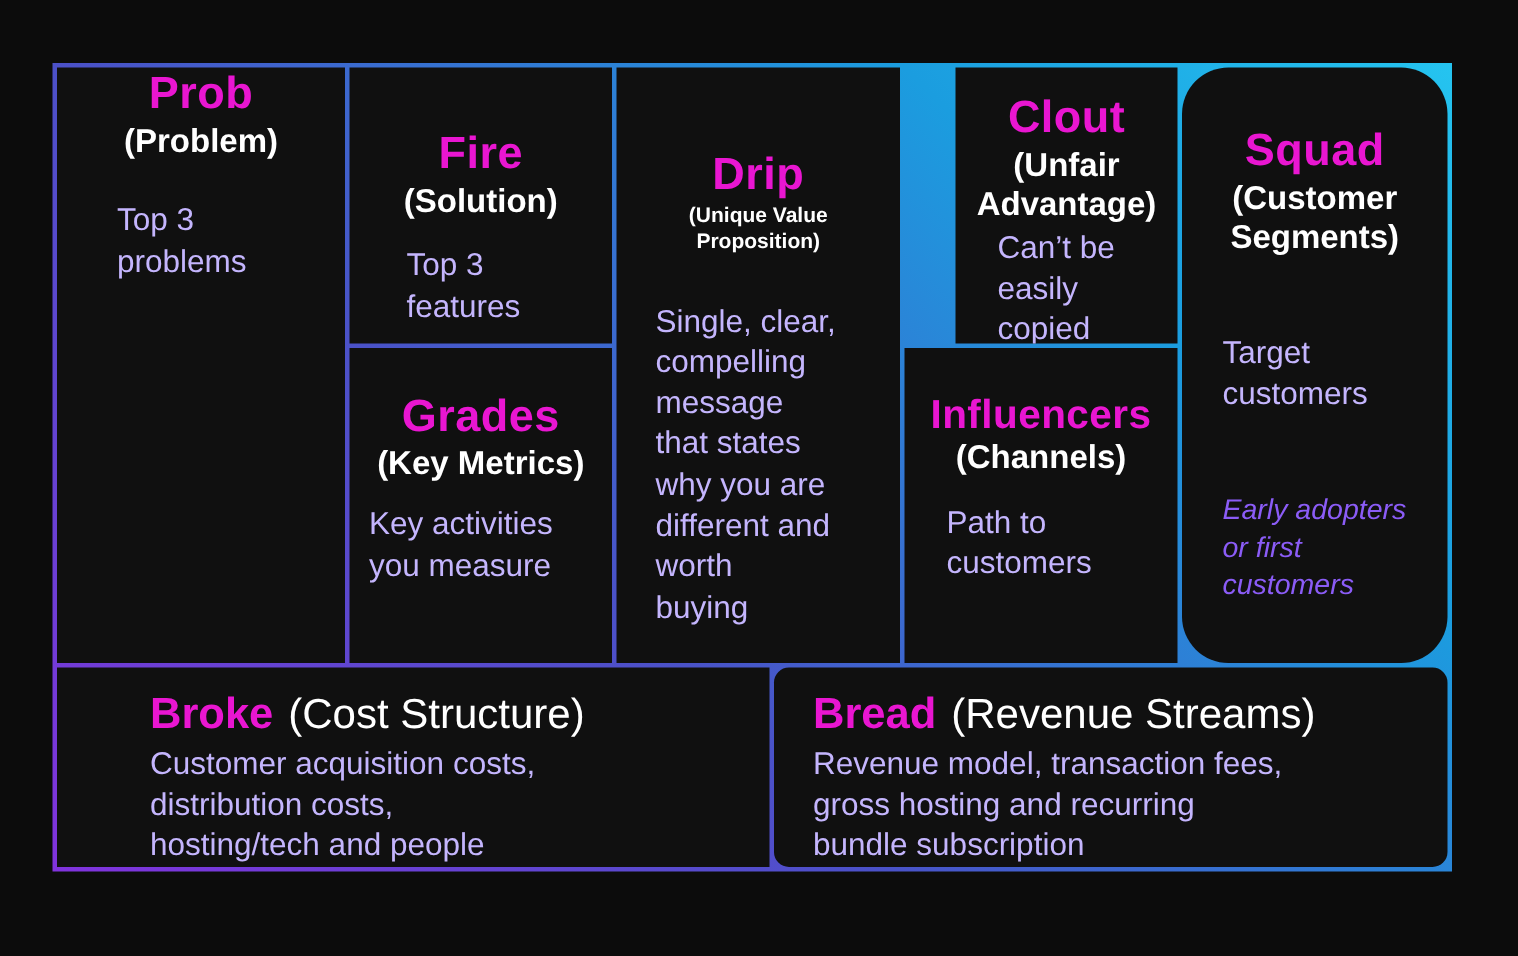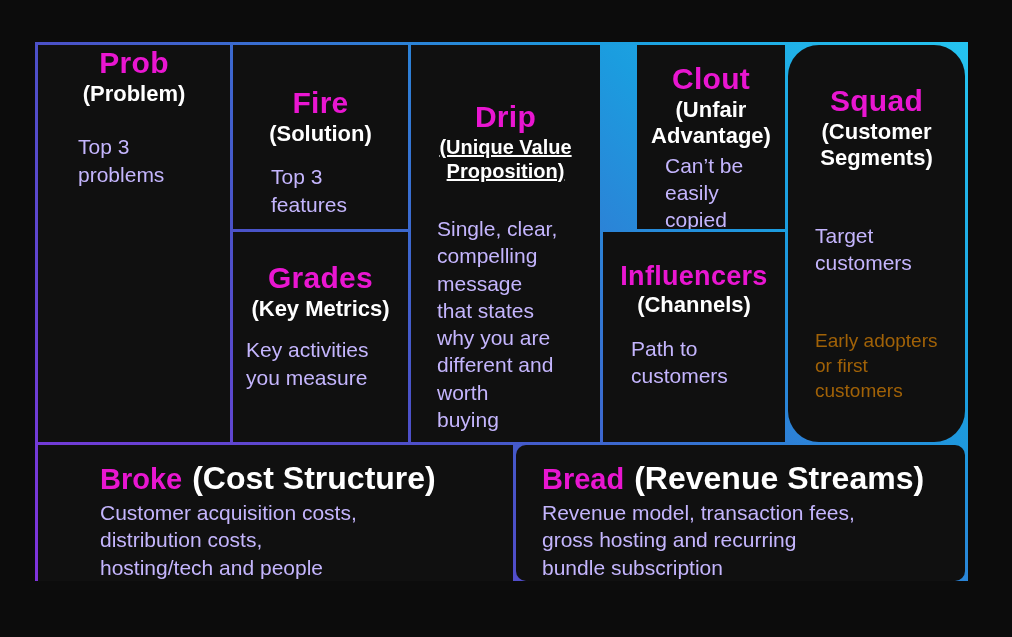--- a/index.html
+++ b/index.html
@@ -40,43 +40,43 @@
   .cell-squad{grid-column:5;grid-row:1/3;padding-top:38px;border-radius:31px;}
 
   .title{
     margin:0;text-align:center;color:var(--magenta);
     font-size:30px;font-weight:800;letter-spacing:.3px;line-height:1.2;
   }
   .sub{
     margin:0;text-align:center;color:#ffffff;
     font-size:22px;font-weight:700;line-height:1.2;white-space:pre-line;
   }
-  .cell-drip .sub{font-size:20px;text-decoration:underline;}
+  .cell-drip .sub{font-size:14px;}
   .cell-influencers .title{font-size:27px;}
   .body{
     margin:0;color:#c4b5fd;font-size:21px;font-weight:400;
     line-height:1.3;white-space:pre-line;
   }
   .cell-prob .body{margin:26px 0 0 40px;}
   .cell-fire .body{margin:16px 0 0 38px;}
   .cell-grades .body{margin:14px 0 0 13px;}
   .cell-drip .body{margin:32px 8px 0 26px;}
   .cell-clout .body{margin:2px 0 0 28px;}
   .cell-influencers .body{margin:16px 0 0 28px;}
   .cell-squad .body{margin:50px 0 0 27px;}
   .note{
-    margin:53px 8px 0 27px;color:#a16207;font-size:19px;
+    margin:53px 8px 0 27px;color:#8b5cf6;font-size:19px;font-style:italic;
     line-height:1.3;white-space:pre-line;
   }
 
   .cell-broke{padding:16px 0 0 62px;}
   .cell-bread{padding:16px 0 0 26px;border-radius:10px;}
   .title-row{display:flex;align-items:baseline;gap:10px;margin:0;}
   .title-row .btitle{color:var(--magenta);font-size:29px;font-weight:800;line-height:1.1;}
-  .title-row .bsub{color:#ffffff;font-size:32px;font-weight:700;line-height:1.1;}
+  .title-row .bsub{color:#ffffff;font-size:28px;font-weight:400;line-height:1.1;}
   .bottom .body{margin-top:3px;}
 </style>
 </head>
 <body>
 
 <div class="page">
   <div class="canvas">
 
     <div class="top">
 

